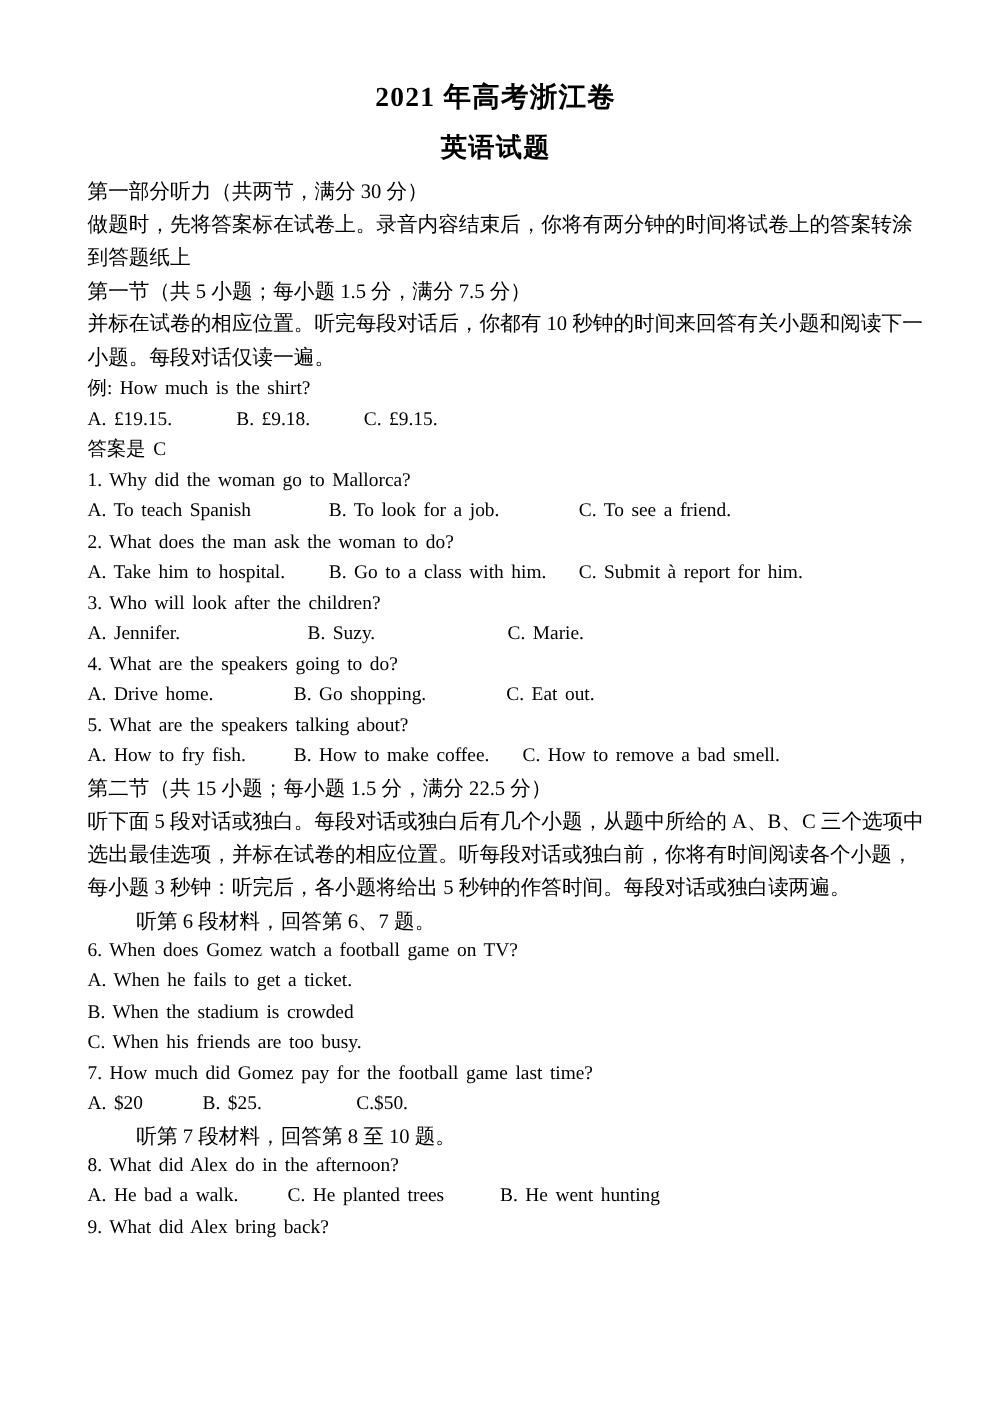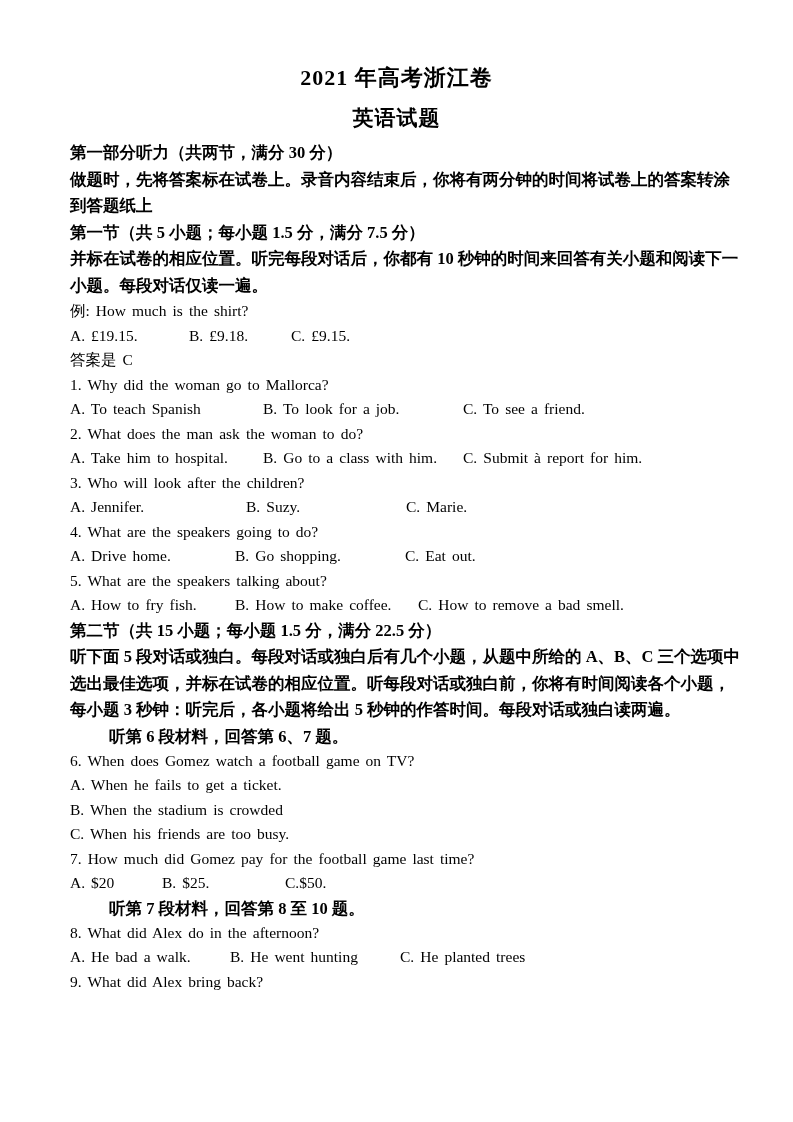--- a/index.html
+++ b/index.html
@@ -23,21 +23,21 @@
   }
   .subtitle{
     text-align:center;
     font-weight:bold;
     font-size:21px;
     line-height:44px;
     letter-spacing:1px;
   }
   .row{white-space:nowrap;}
   .cn{
-    font-weight:bold;
+    font-weight:normal;
     font-size:16.5px;
     line-height:26.5px;
   }
   .cn.fill{
     text-align:justify;
     text-align-last:justify;
   }
   .en{
     font-size:15.5px;
     line-height:24.5px;
@@ -130,19 +130,19 @@
     <span>A. $20</span>
     <span>B. $25.</span>
     <span>C.$50.</span>
   </div>
 
   <div class="row cn material">听第 7 段材料，回答第 8 至 10 题。</div>
 
   <div class="row en">8. What did Alex do in the afternoon?</div>
   <div class="row en opts opts-q8">
     <span>A. He bad a walk.</span>
+    <span>C. He planted trees</span>
     <span>B. He went hunting</span>
-    <span>C. He planted trees</span>
   </div>
 
   <div class="row en">9. What did Alex bring back?</div>
 
 </div>
 
 </body></html>

